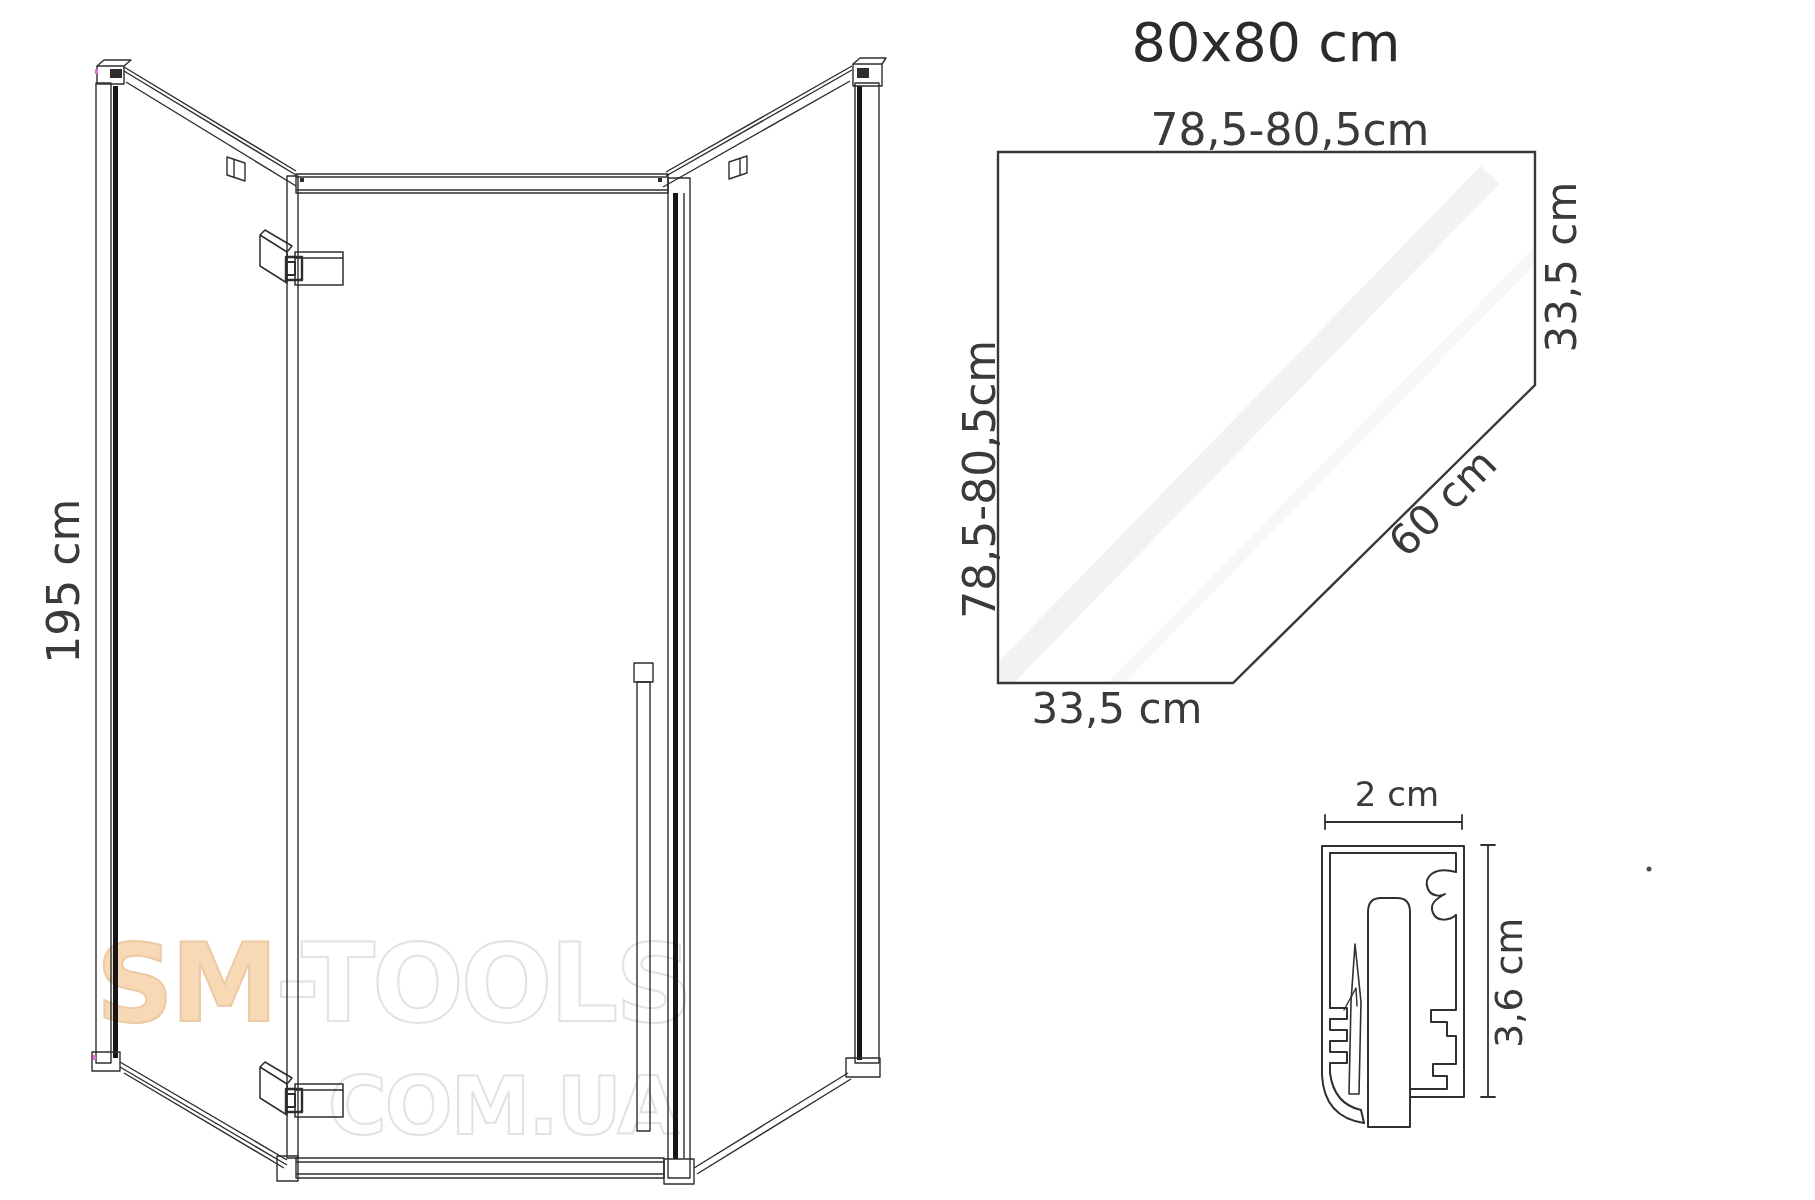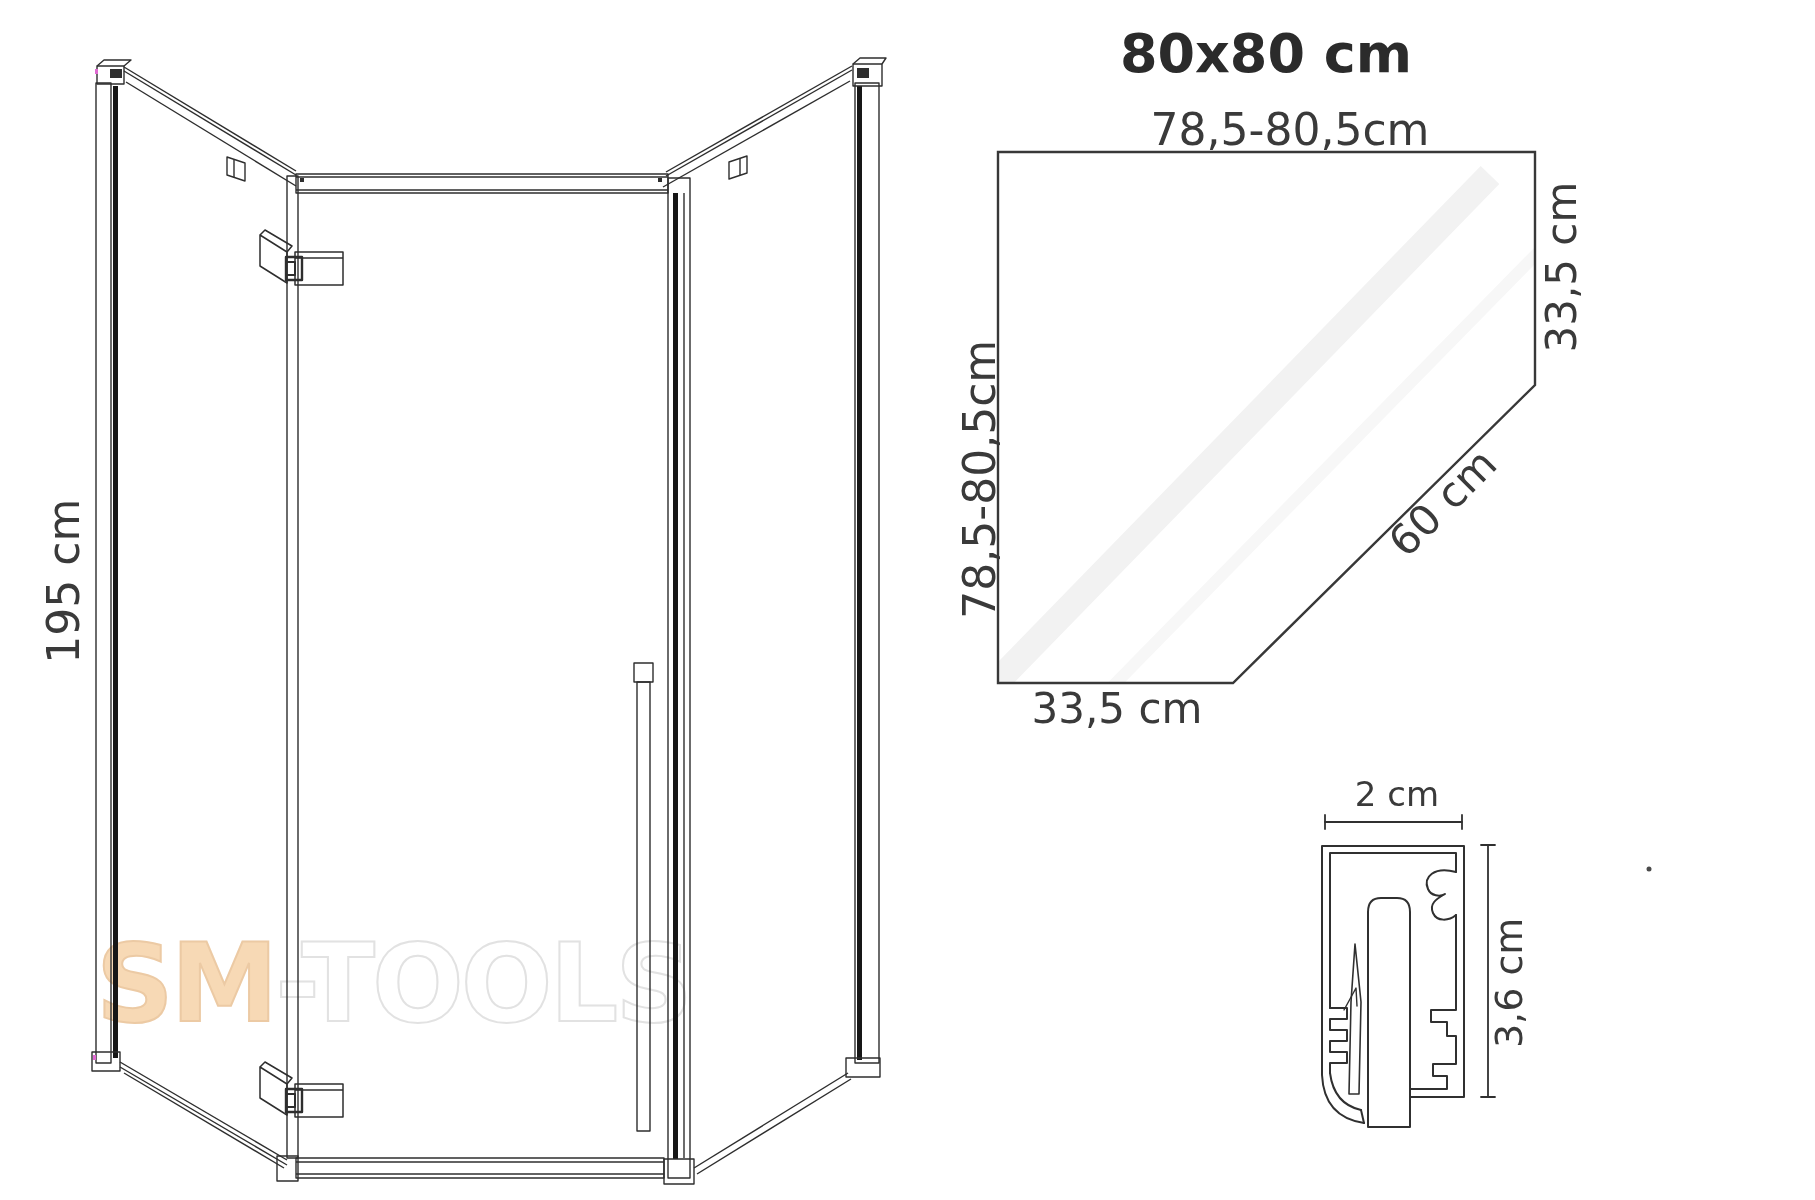--- a/index.html
+++ b/index.html
@@ -8,36 +8,37 @@
   
   .wm{position:absolute;font-weight:bold;white-space:nowrap;line-height:1;z-index:1;user-select:none;}
   .wm-line1{left:96px;top:930px;font-size:108px;letter-spacing:-3px;}
   .wm-line2{left:328px;top:1067px;font-size:80px;letter-spacing:-2px;}
   .wm-accent{color:#f7d9b5;-webkit-text-stroke:2px #eccaa4;}
   .wm-outline{color:#ffffff;-webkit-text-stroke:2px #e2e2e2;}
   
   #drawing{position:absolute;left:0;top:0;z-index:2;}
   
   .lbl{position:absolute;z-index:3;line-height:1.1;text-align:center;white-space:nowrap;color:#3a3a3a;}
-  .lbl-title{left:1086px;top:24px;width:360px;font-size:54px;font-weight:bold;color:#2b2b2b;}
+  .lbl-title{left:1086px;top:13px;width:360px;font-size:54px;font-weight:normal;color:#2b2b2b;}
   .lbl-plan-top{left:1140px;top:106px;width:300px;font-size:44px;}
   .lbl-plan-left{left:790px;top:455px;width:380px;font-size:44px;transform:rotate(-90deg);}
   .lbl-plan-right{left:1462px;top:244px;width:200px;font-size:42px;transform:rotate(-90deg);}
   .lbl-plan-diag{left:1363px;top:480px;width:160px;font-size:42px;transform:rotate(-45deg);}
   .lbl-plan-bottom{left:1017px;top:686px;width:200px;font-size:42px;}
   .lbl-elev-height{left:-46px;top:557px;width:220px;font-size:44px;transform:rotate(-90deg);}
   .lbl-prof-width{left:1327px;top:776px;width:140px;font-size:34px;}
   .lbl-prof-height{left:1410px;top:962px;width:200px;font-size:38px;transform:rotate(-90deg);}
 </style>
 </head>
 <body>
 
 <div id="page">
 
   <div class="wm wm-line1"><span class="wm-accent">SM</span><span class="wm-outline">-TOOLS</span></div>
+  <div class="wm wm-line2 wm-outline">COM.UA</div>
 
   <svg id="drawing" width="1815" height="1200" viewBox="0 0 1815 1200">
     <defs>
       <clipPath id="pent">
           <path d="M998,152 H1535 V385 L1233,683 H998 Z"></path>
         </clipPath>
       <g id="hinge" fill="none" stroke="#2e2e2e" stroke-width="1.5" stroke-linejoin="round">
         <polyline points="260,2 265,-3 292,13 287,19"></polyline>
         <polygon points="260,2 287,19 287,50 260,33"></polygon>
         <rect x="295" y="19" width="48" height="33"></rect>

